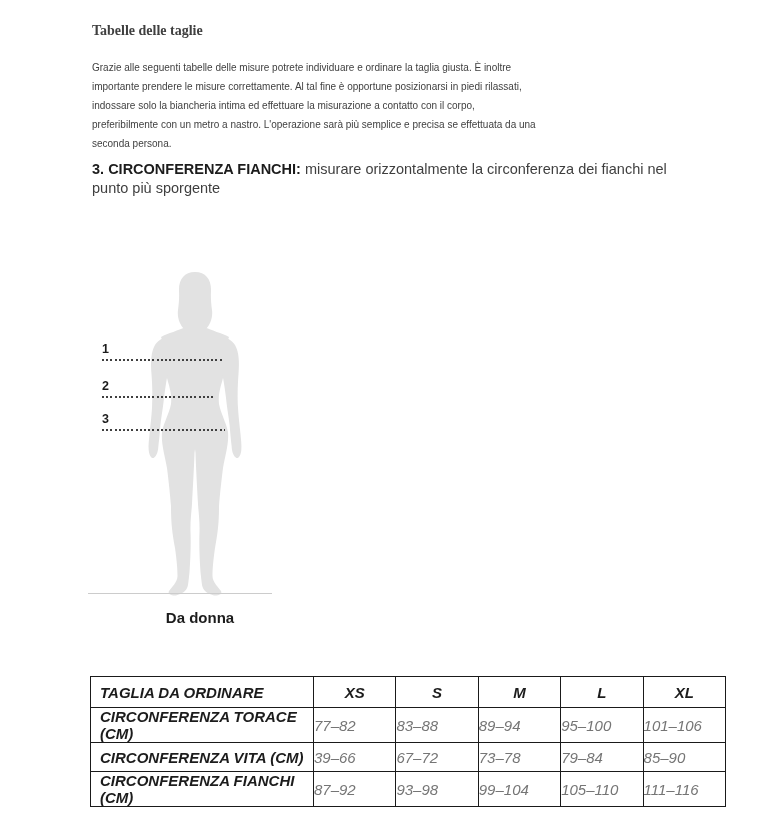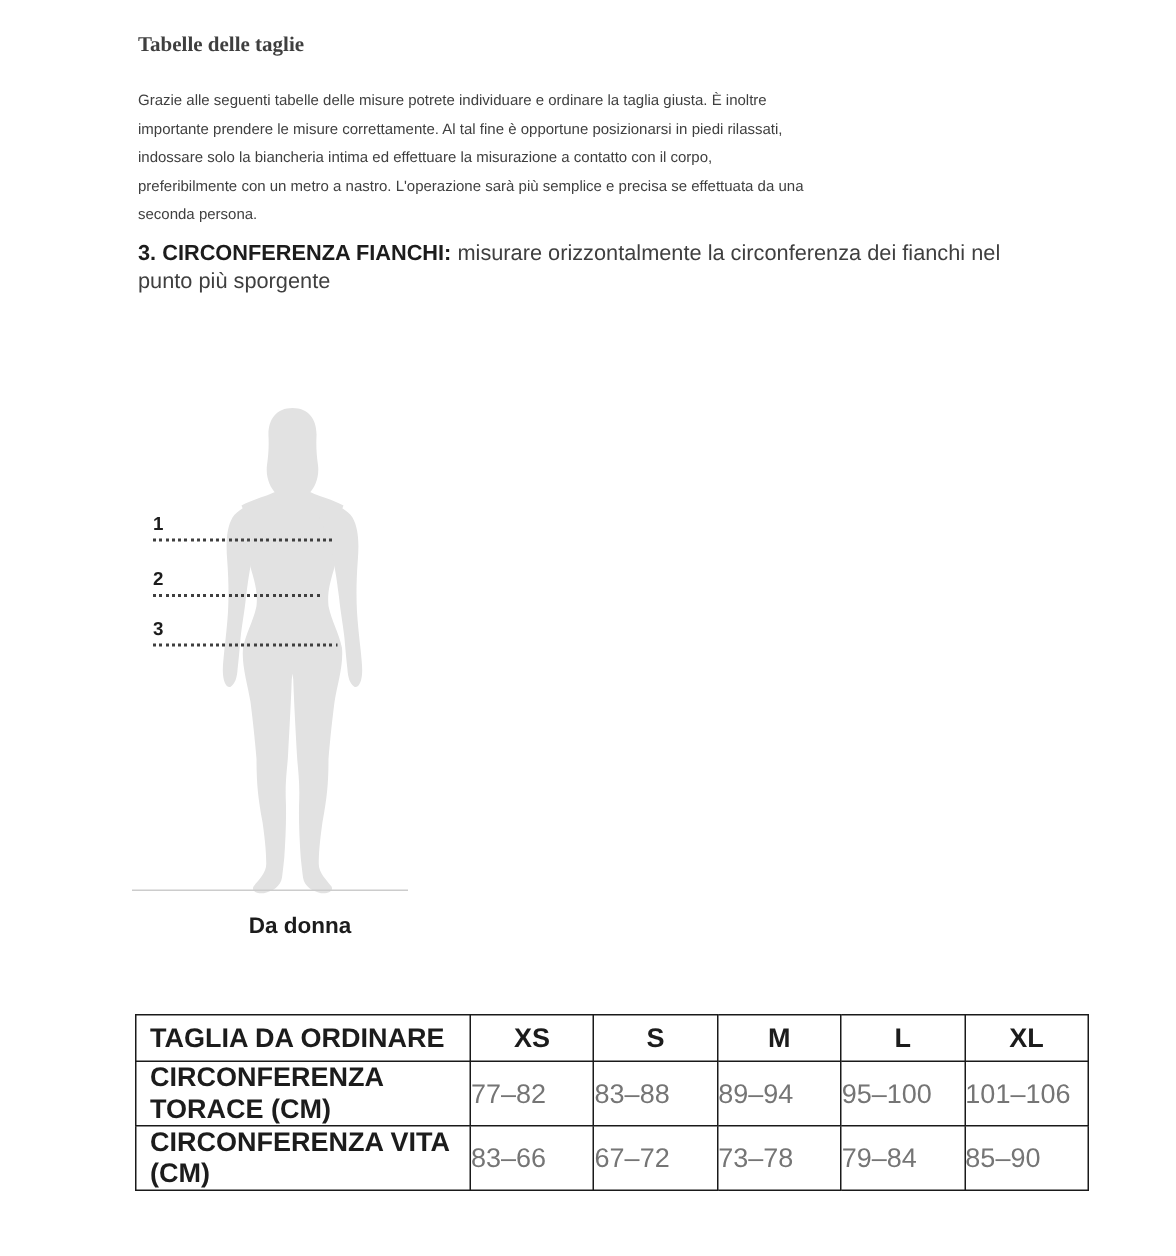--- a/index.html
+++ b/index.html
@@ -51,21 +51,22 @@
 
   .figure-caption {
     position:absolute; left:0; top:344px; width:230px; text-align:center;
     font-family:Liberation Sans, sans-serif; font-weight:bold;
     font-size:15px; color:var(--bold-text, #2c2c2c);
   }
 
   .size-table {
     position:absolute; left:90px; top:676px; width:635px;
     border-collapse:collapse; table-layout:fixed;
-    font-size:18px;
+    font-size:15px;
+    font-style:italic;
   }
   .size-table th, .size-table td {
     border:1.5px solid var(--table-border, #1a1a1a);
     height:29px; vertical-align:middle;
   }
   .size-table thead th { height:31px; }
   .size-table th { font-weight:bold; color:var(--bold-text, #1c1c1c); text-align:center; }
   .size-table th.row-label, .size-table thead th.corner {
     text-align:left; padding-left:9px; padding-right:4px;
   }
@@ -201,20 +202,28 @@
     <tr>
       <th class="row-label">CIRCONFERENZA TORACE (CM)</th>
       <td>77–82</td>
       <td>83–88</td>
       <td>89–94</td>
       <td>95–100</td>
       <td>101–106</td>
     </tr>
     <tr>
       <th class="row-label">CIRCONFERENZA VITA (CM)</th>
-      <td>83–66</td>
+      <td>39–66</td>
       <td>67–72</td>
       <td>73–78</td>
       <td>79–84</td>
       <td>85–90</td>
     </tr>
+    <tr>
+      <th class="row-label">CIRCONFERENZA FIANCHI (CM)</th>
+      <td>87–92</td>
+      <td>93–98</td>
+      <td>99–104</td>
+      <td>105–110</td>
+      <td>111–116</td>
+    </tr>
   </tbody>
 </table>
 
 </body></html>

